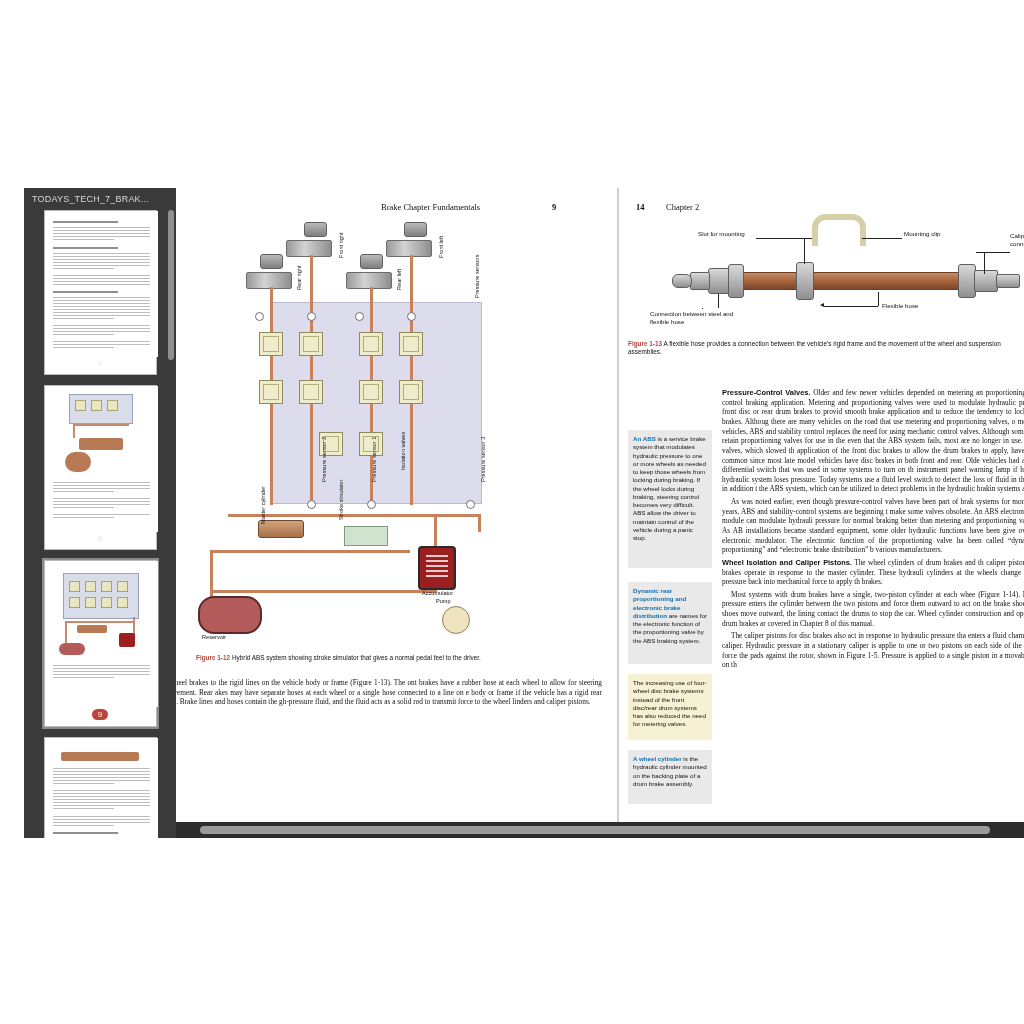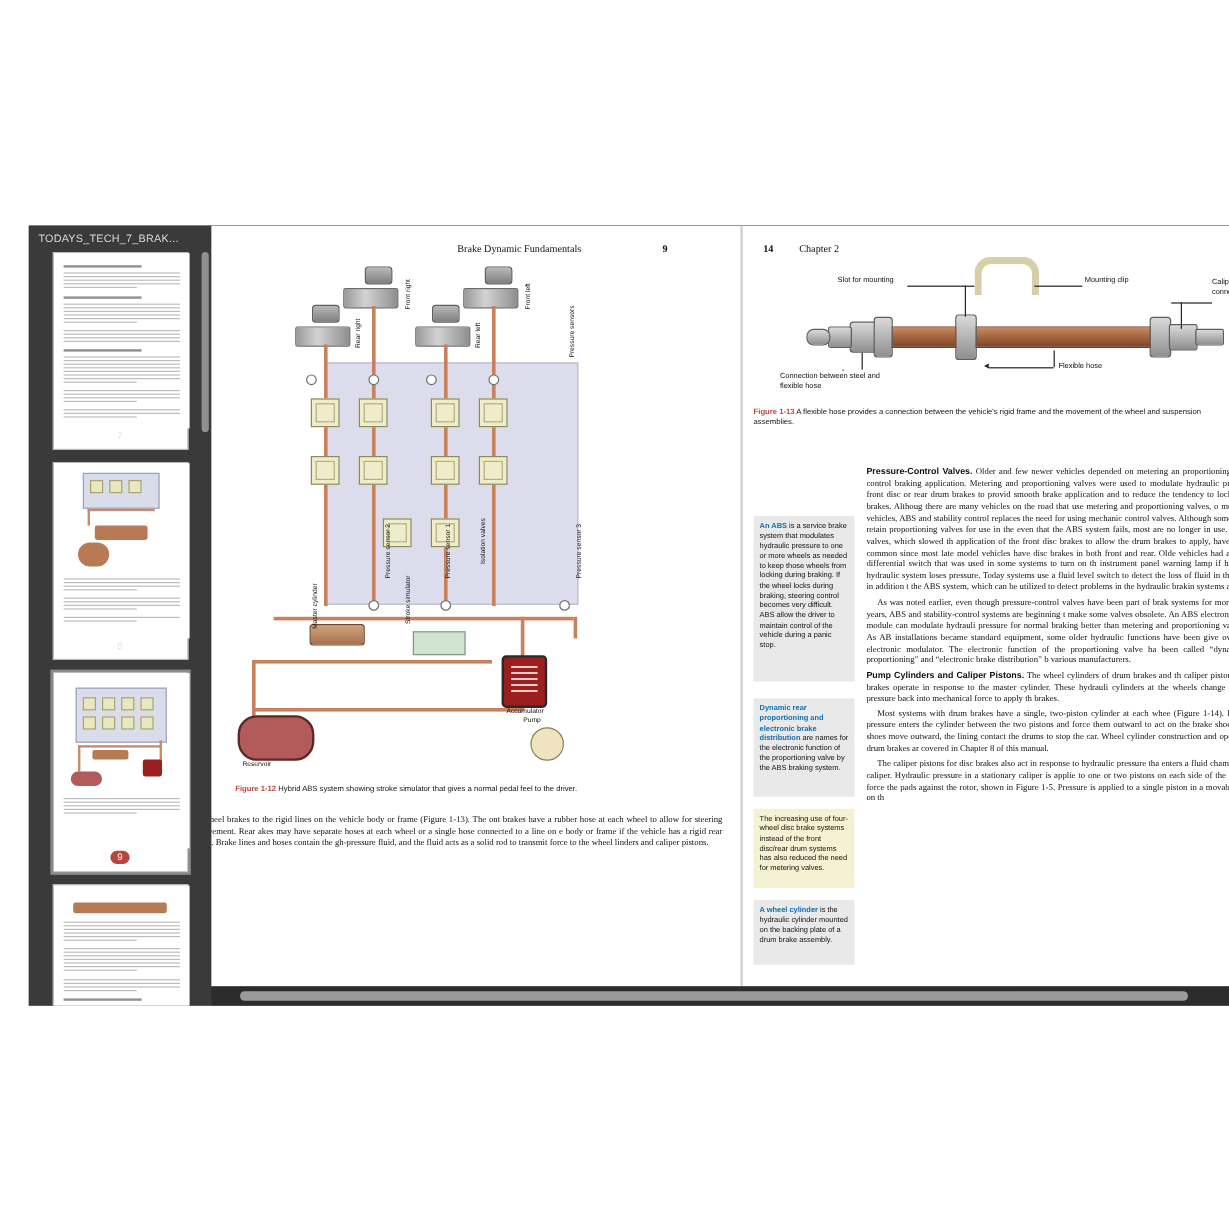--- a/index.html
+++ b/index.html
@@ -217,21 +217,21 @@
 
     <div class="vscroll">
       <div class="track"></div>
       <div class="thumbbar"></div>
     </div>
 
     <div class="pagewrap">
       <div class="sheet">
         <div class="pagegap"></div>
 
-        <div class="runhead" style="left:205px;top:14px;">Brake Dynamic Fundamentals</div>
+        <div class="runhead" style="left:205px;top:14px;">Brake Chapter Fundamentals</div>
         <div class="runhead" style="left:376px;top:14px;font-weight:bold;">9</div>
 
         <div class="fig12">
 
           <div class="panel" style="left:82px;top:88px;width:210px;height:200px;"></div>
 
           <div class="sensorcap" style="left:116px;top:8px;"></div>
           <div class="sensor" style="left:98px;top:26px;width:44px;height:15px;"></div>
           <div class="sensorcap" style="left:216px;top:8px;"></div>
           <div class="sensor" style="left:198px;top:26px;width:44px;height:15px;"></div>
@@ -358,21 +358,21 @@
         <div class="note gray" style="left:452px;top:562px;height:54px;">
           <span class="k">A wheel cylinder</span><span> is the hydraulic cylinder mounted on the backing plate of a drum brake assembly.</span>
         </div>
 
         <div class="col" style="left:546px;top:200px;width:330px;">
           <p class="noind">
             <span class="run-in">Pressure-Control Valves.</span><span> Older and few newer vehicles depended on metering an proportioning vales to control braking application. Metering and proportioning valves were used to modulate hydraulic pressure to front disc or rear drum brakes to provid smooth brake application and to reduce the tendency to lock the rear brakes. Althoug there are many vehicles on the road that use metering and proportioning valves, o most newer vehicles, ABS and stability control replaces the need for using mechanic control valves. Although some systems retain proportioning valves for use in the even that the ABS system fails, most are no longer in use. Metering valves, which slowed th application of the front disc brakes to allow the drum brakes to apply, have been les common since most late model vehicles have disc brakes in both front and rear. Olde vehicles had a pressure differential switch that was used in some systems to turn on th instrument panel warning lamp if half of the hydraulic system loses pressure. Today systems use a fluid level switch to detect the loss of fluid in the system, in addition t the ABS system, which can be utilized to detect problems in the hydraulic brakin systems as well.</span>
           </p>
           <p>As was noted earlier, even though pressure-control valves have been part of brak systems for more than 60 years, ABS and stability-control systems are beginning t make some valves obsolete. An ABS electronic control module can modulate hydrauli pressure for normal braking better than metering and proportioning valves can. As AB installations became standard equipment, some older hydraulic functions have been give over to the electronic modulator. The electronic function of the proportioning valve ha been called “dynamic rear proportioning” and “electronic brake distribution” b various manufacturers.</p>
           <p class="noind">
-            <span class="run-in">Pump Cylinders and Caliper Pistons.</span><span> The wheel cylinders of drum brakes and th caliper pistons of disc brakes operate in response to the master cylinder. These hydrauli cylinders at the wheels change hydraulic pressure back into mechanical force to apply th brakes.</span>
+            <span class="run-in">Wheel Isolation and Caliper Pistons.</span><span> The wheel cylinders of drum brakes and th caliper pistons of disc brakes operate in response to the master cylinder. These hydrauli cylinders at the wheels change hydraulic pressure back into mechanical force to apply th brakes.</span>
           </p>
           <p>Most systems with drum brakes have a single, two-piston cylinder at each whee (Figure 1-14). Hydraulic pressure enters the cylinder between the two pistons and force them outward to act on the brake shoes. As the shoes move outward, the lining contact the drums to stop the car. Wheel cylinder construction and operation of drum brakes ar covered in Chapter 8 of this manual.</p>
           <p>The caliper pistons for disc brakes also act in response to hydraulic pressure tha enters a fluid chamber in the caliper. Hydraulic pressure in a stationary caliper is applie to one or two pistons on each side of the caliper to force the pads against the rotor, shown in Figure 1-5. Pressure is applied to a single piston in a movable caliper on th</p>
         </div>
 
       </div>
 
       <div class="hscroll">
         <div class="bar"></div>
       </div>

